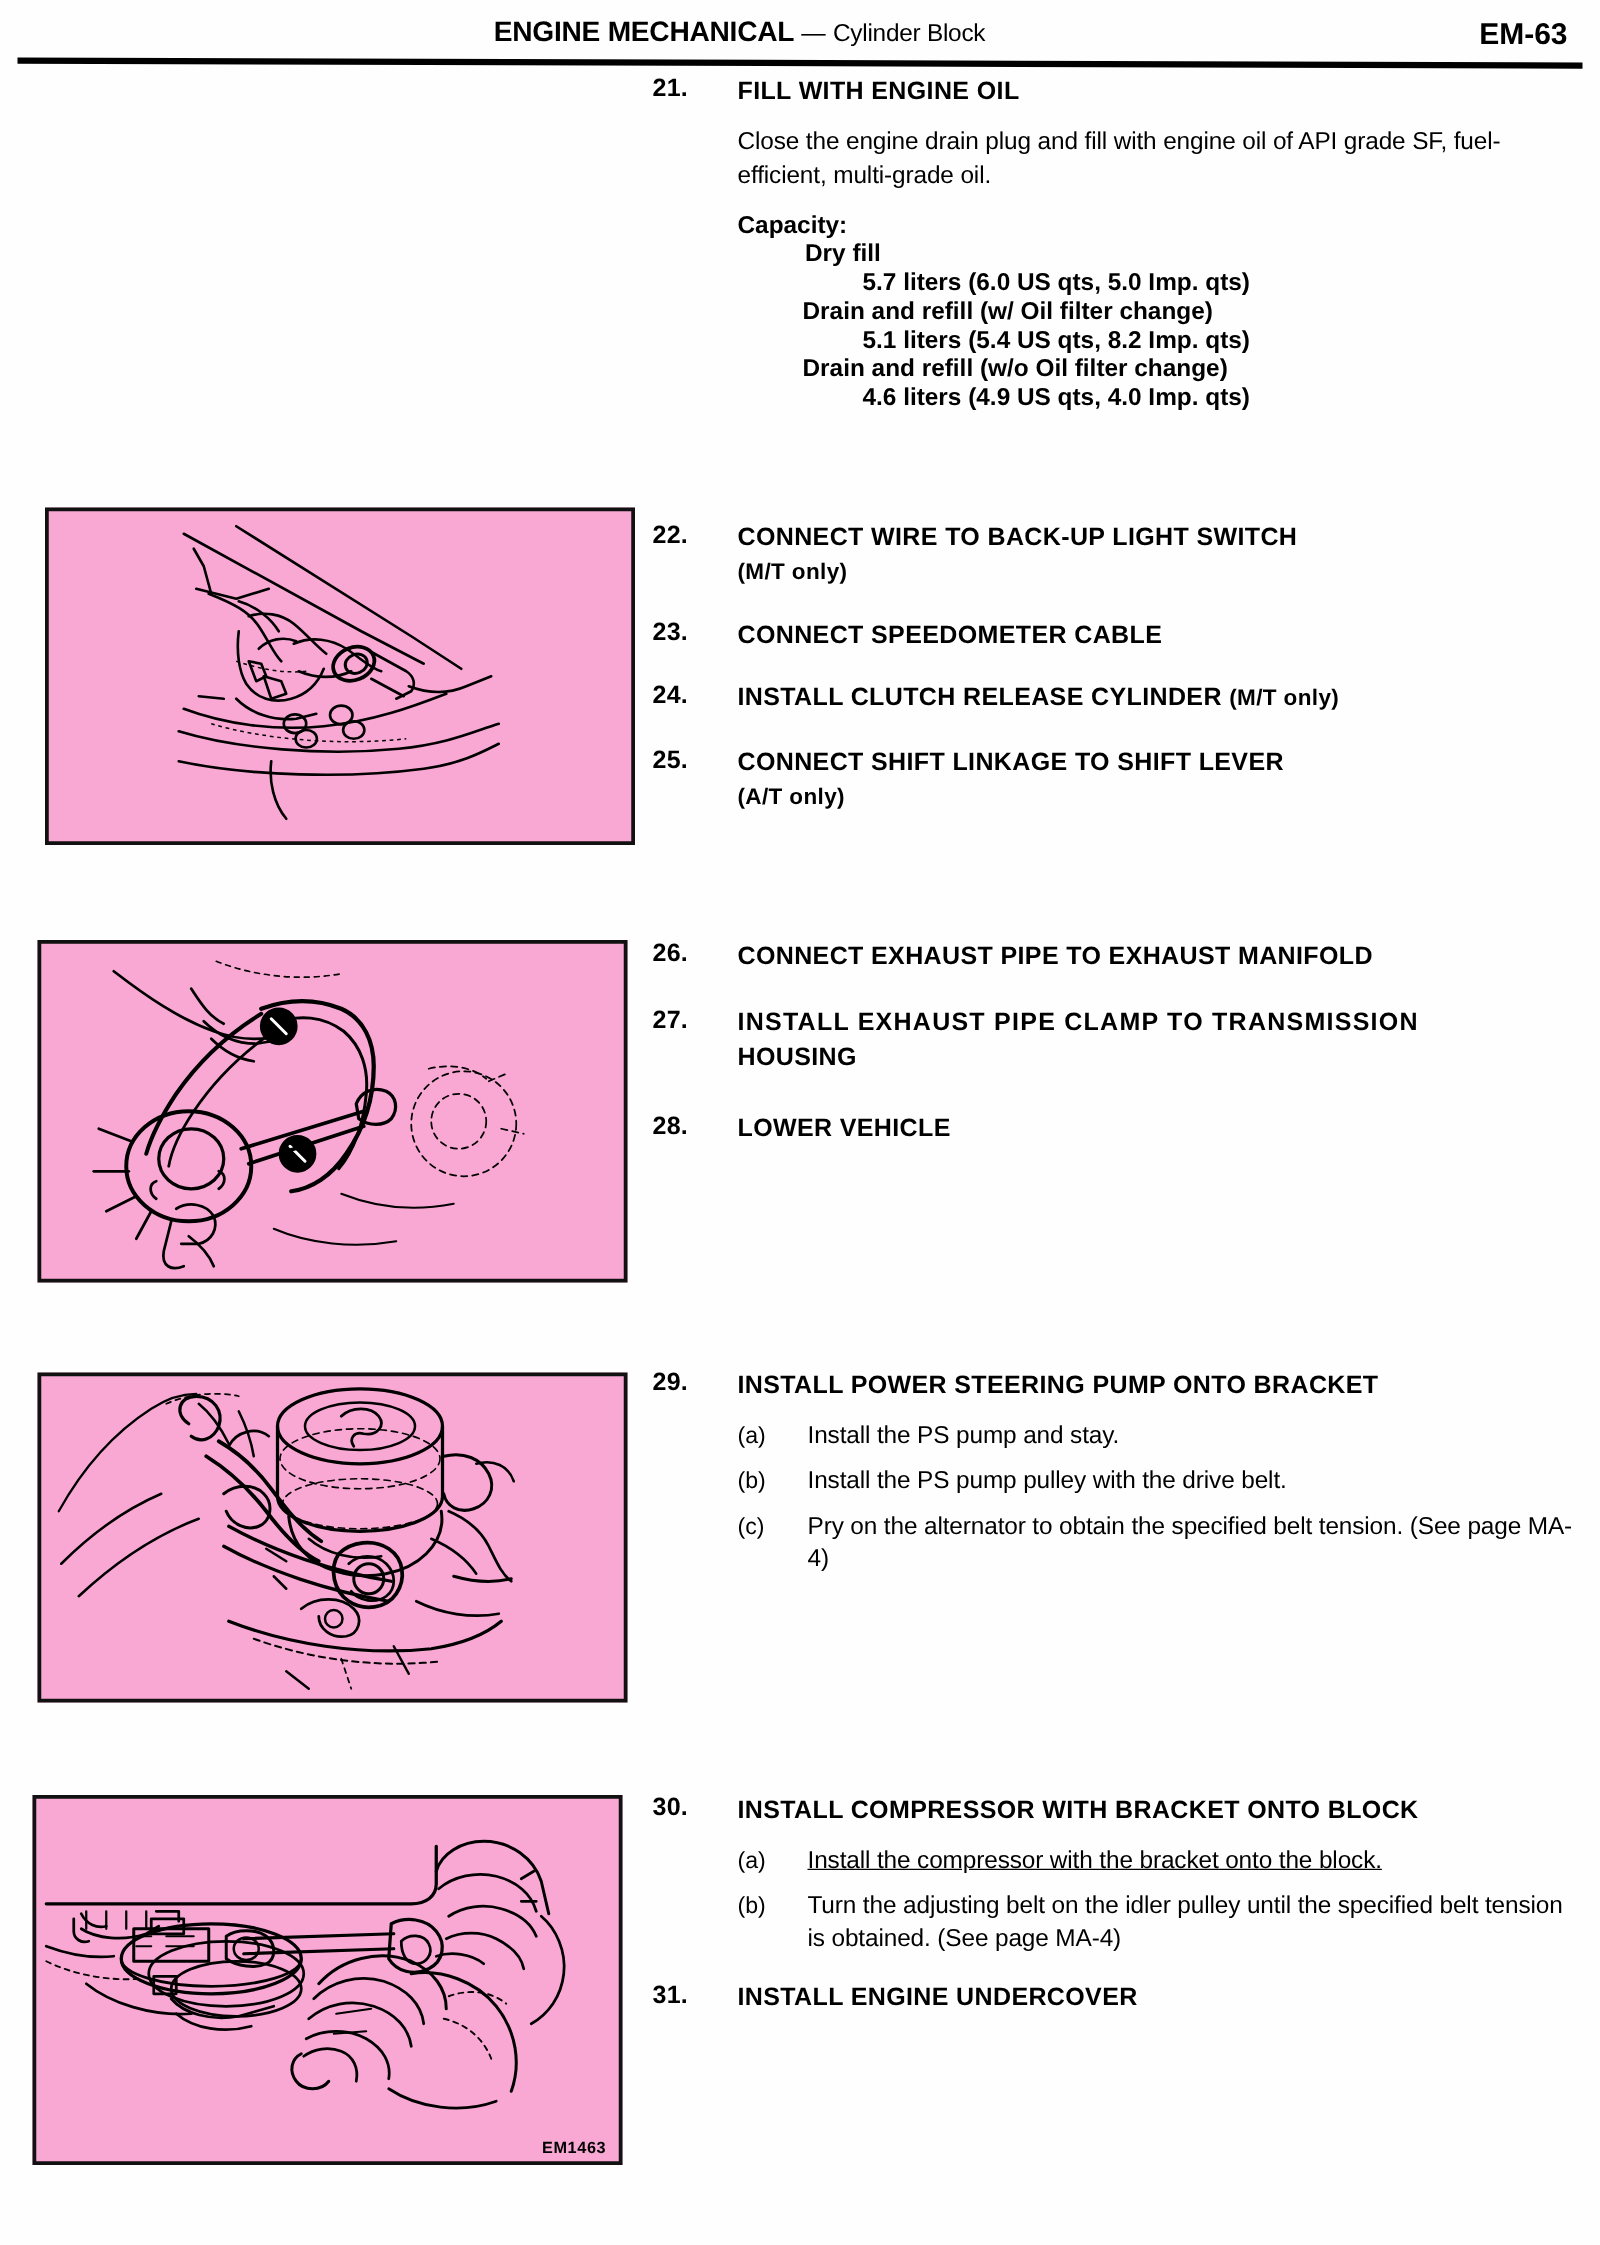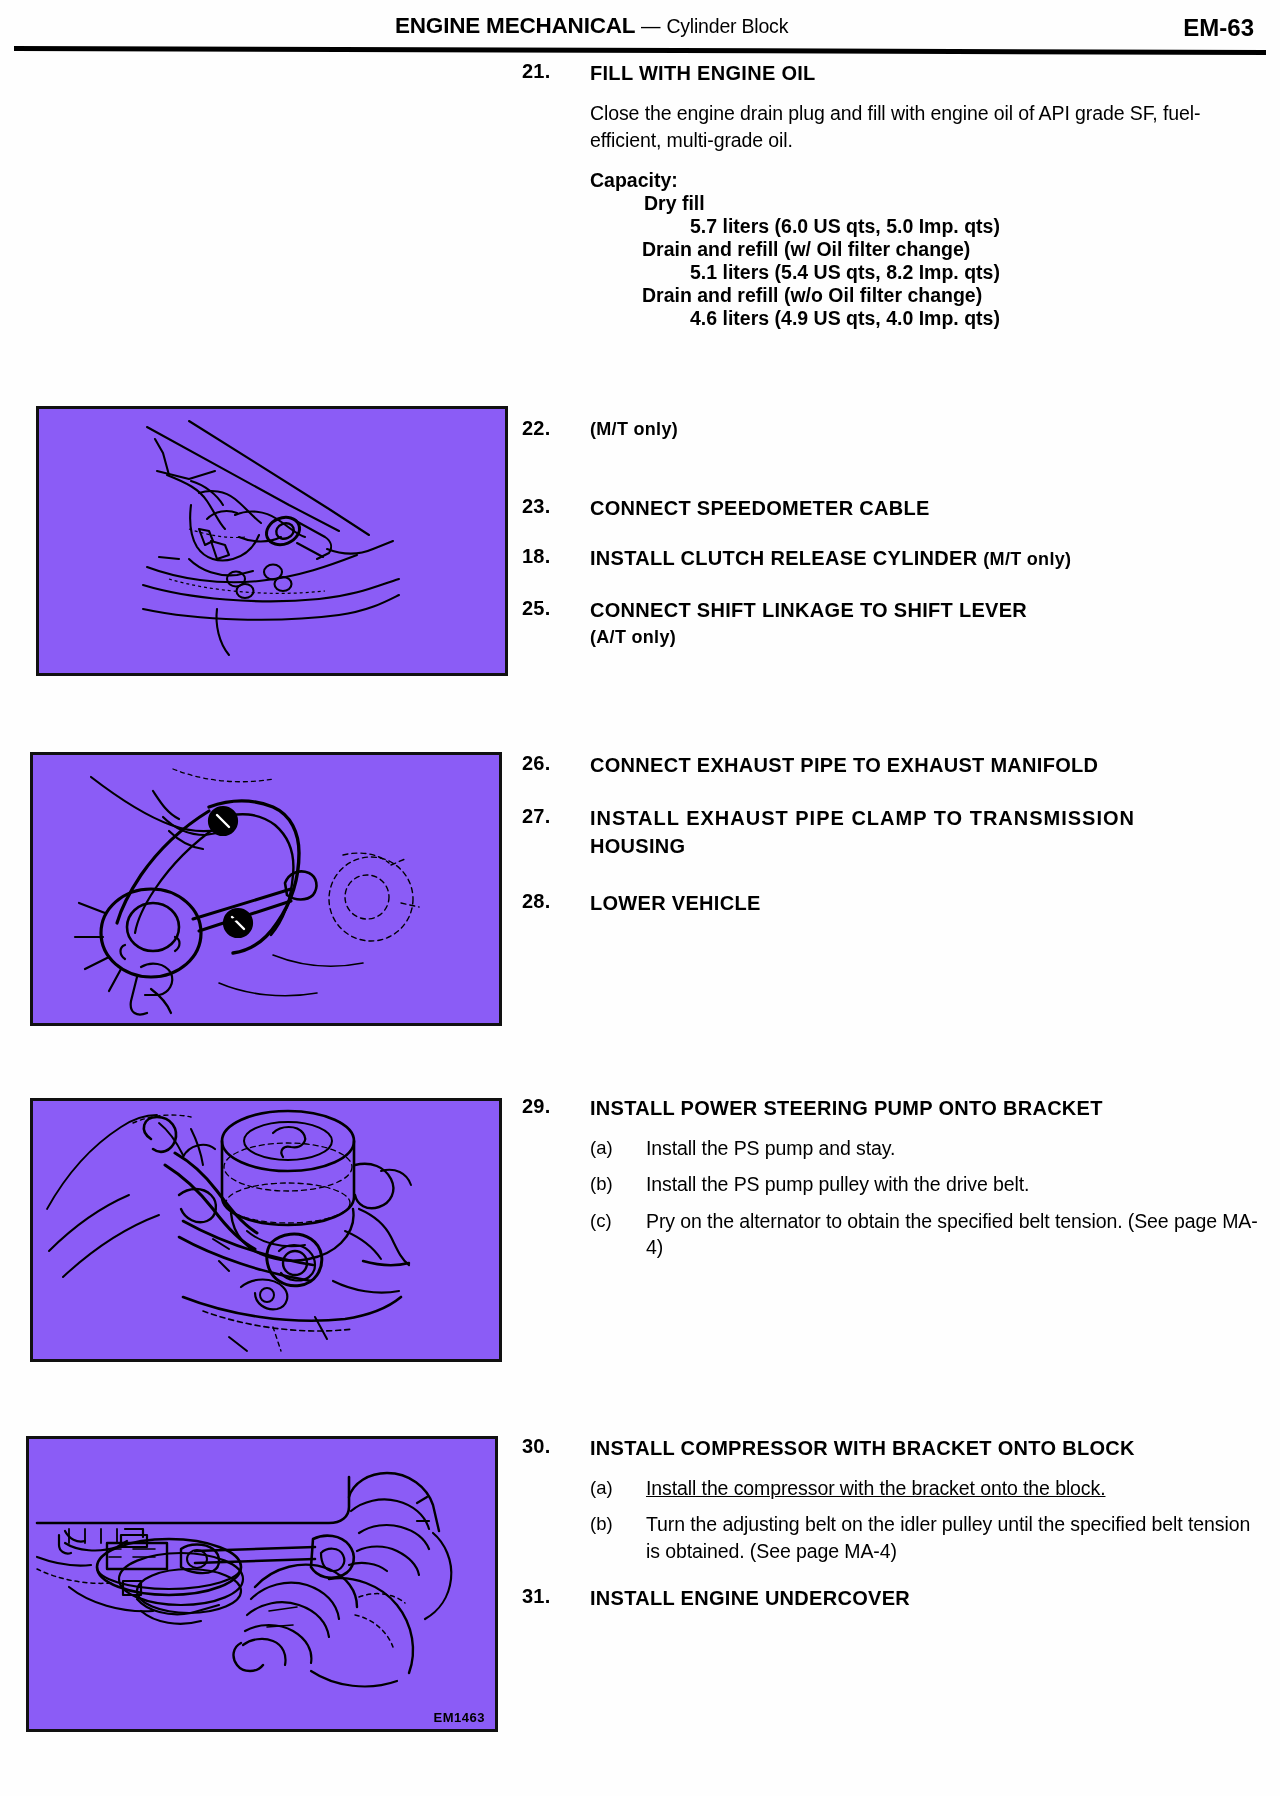--- a/index.html
+++ b/index.html
@@ -59,21 +59,21 @@
     height: 5px;
     background: #000;
     transform: rotate(0.18deg);
     transform-origin: left center;
   }
 
   
   .fig {
     position: absolute;
     border: 3px solid #111;
-    background: #8b5cf6;
+    background: #f9a8d4;
     overflow: hidden;
   }
   .fig svg { display: block; }
   .fig-code {
     position: absolute;
     right: 10px;
     bottom: 4px;
     font-size: 13px;
     font-weight: bold;
     letter-spacing: 0.5px;
@@ -434,33 +434,34 @@
         <div class="cap-l3">Drain and refill (w/   Oil filter change)</div>
         <div class="cap-l2">5.1 liters (5.4 US qts, 8.2 Imp. qts)</div>
         <div class="cap-l3">Drain and refill (w/o Oil filter change)</div>
         <div class="cap-l2">4.6 liters (4.9 US qts, 4.0 Imp. qts)</div>
       </div>
     </div>
 
     <div class="step" style="top:417px;">
       <div class="step-num">22.</div>
       <div class="step-body">
+        <div class="step-title">CONNECT WIRE TO BACK-UP LIGHT SWITCH</div>
         <div class="step-title qual" style="font-size:18px;">(M/T only)</div>
       </div>
     </div>
 
     <div class="step" style="top:495px;">
       <div class="step-num">23.</div>
       <div class="step-body">
         <div class="step-title">CONNECT SPEEDOMETER CABLE</div>
       </div>
     </div>
 
     <div class="step" style="top:545px;">
-      <div class="step-num">18.</div>
+      <div class="step-num">24.</div>
       <div class="step-body">
         <div class="step-title nowrap"><span>INSTALL CLUTCH RELEASE CYLINDER</span> <span class="qual">(M/T only)</span></div>
       </div>
     </div>
 
     <div class="step" style="top:597px;">
       <div class="step-num">25.</div>
       <div class="step-body">
         <div class="step-title">CONNECT SHIFT LINKAGE TO SHIFT LEVER</div>
         <div class="step-title qual" style="font-size:18px;">(A/T only)</div>

